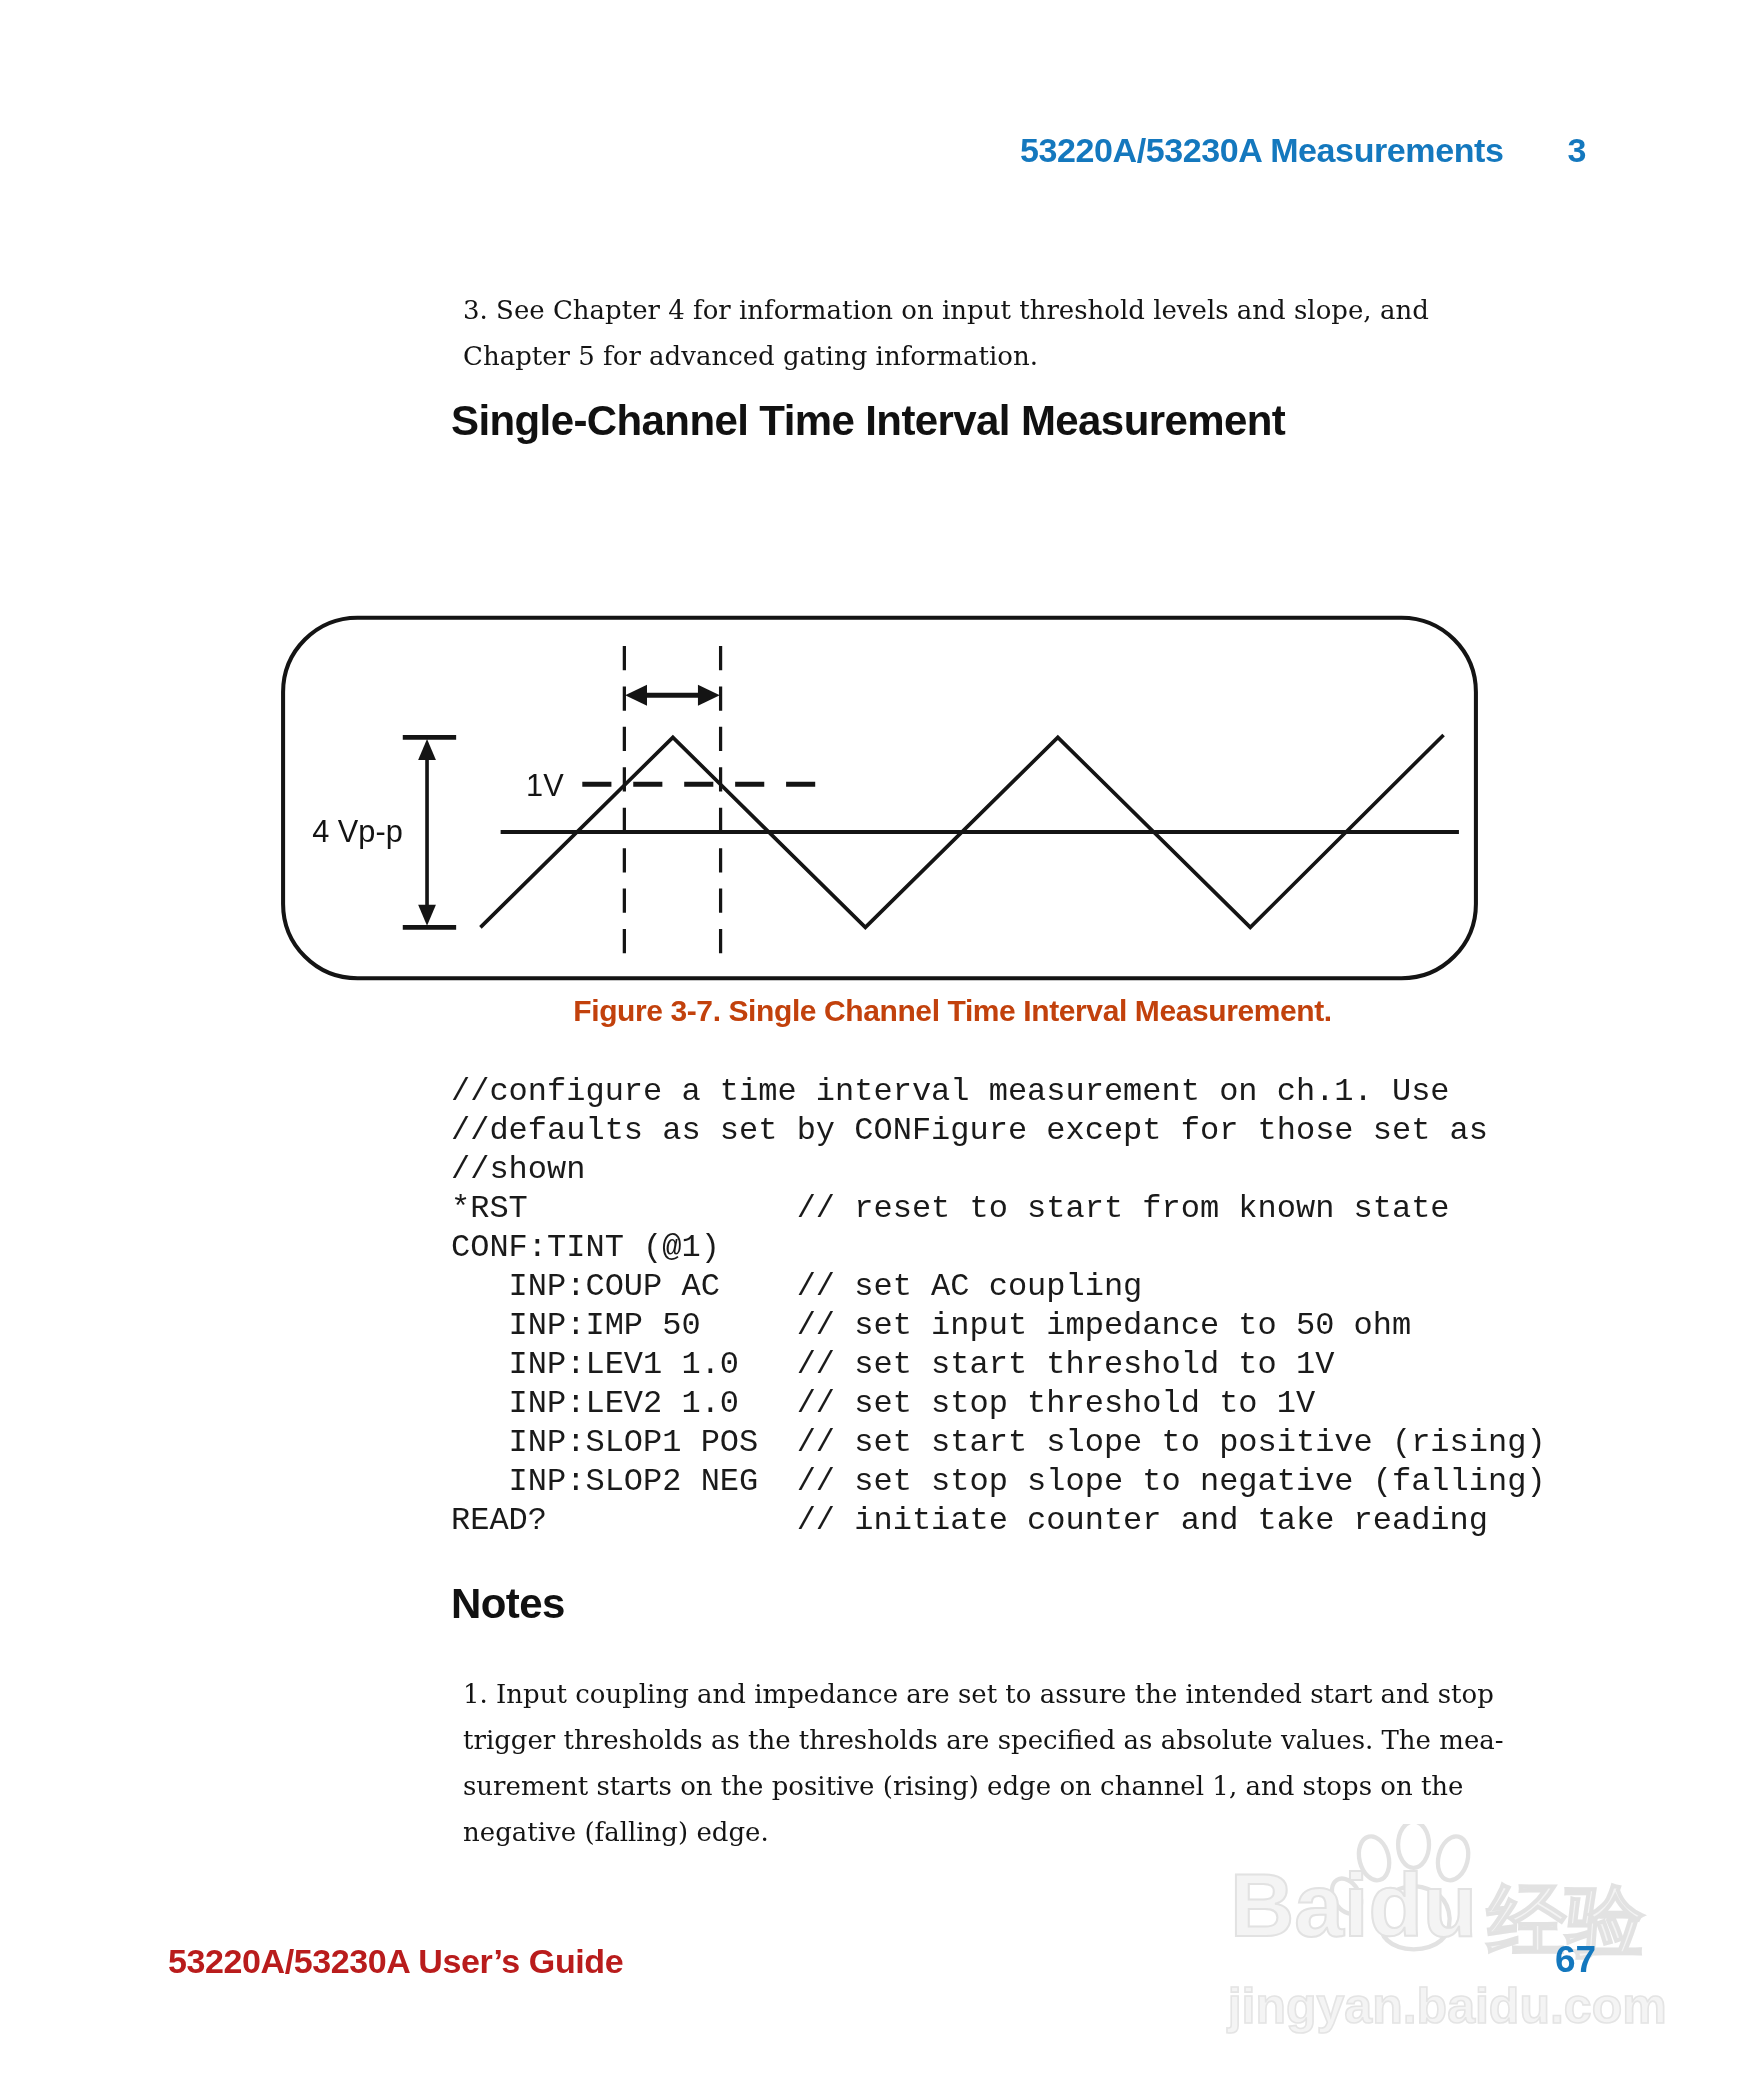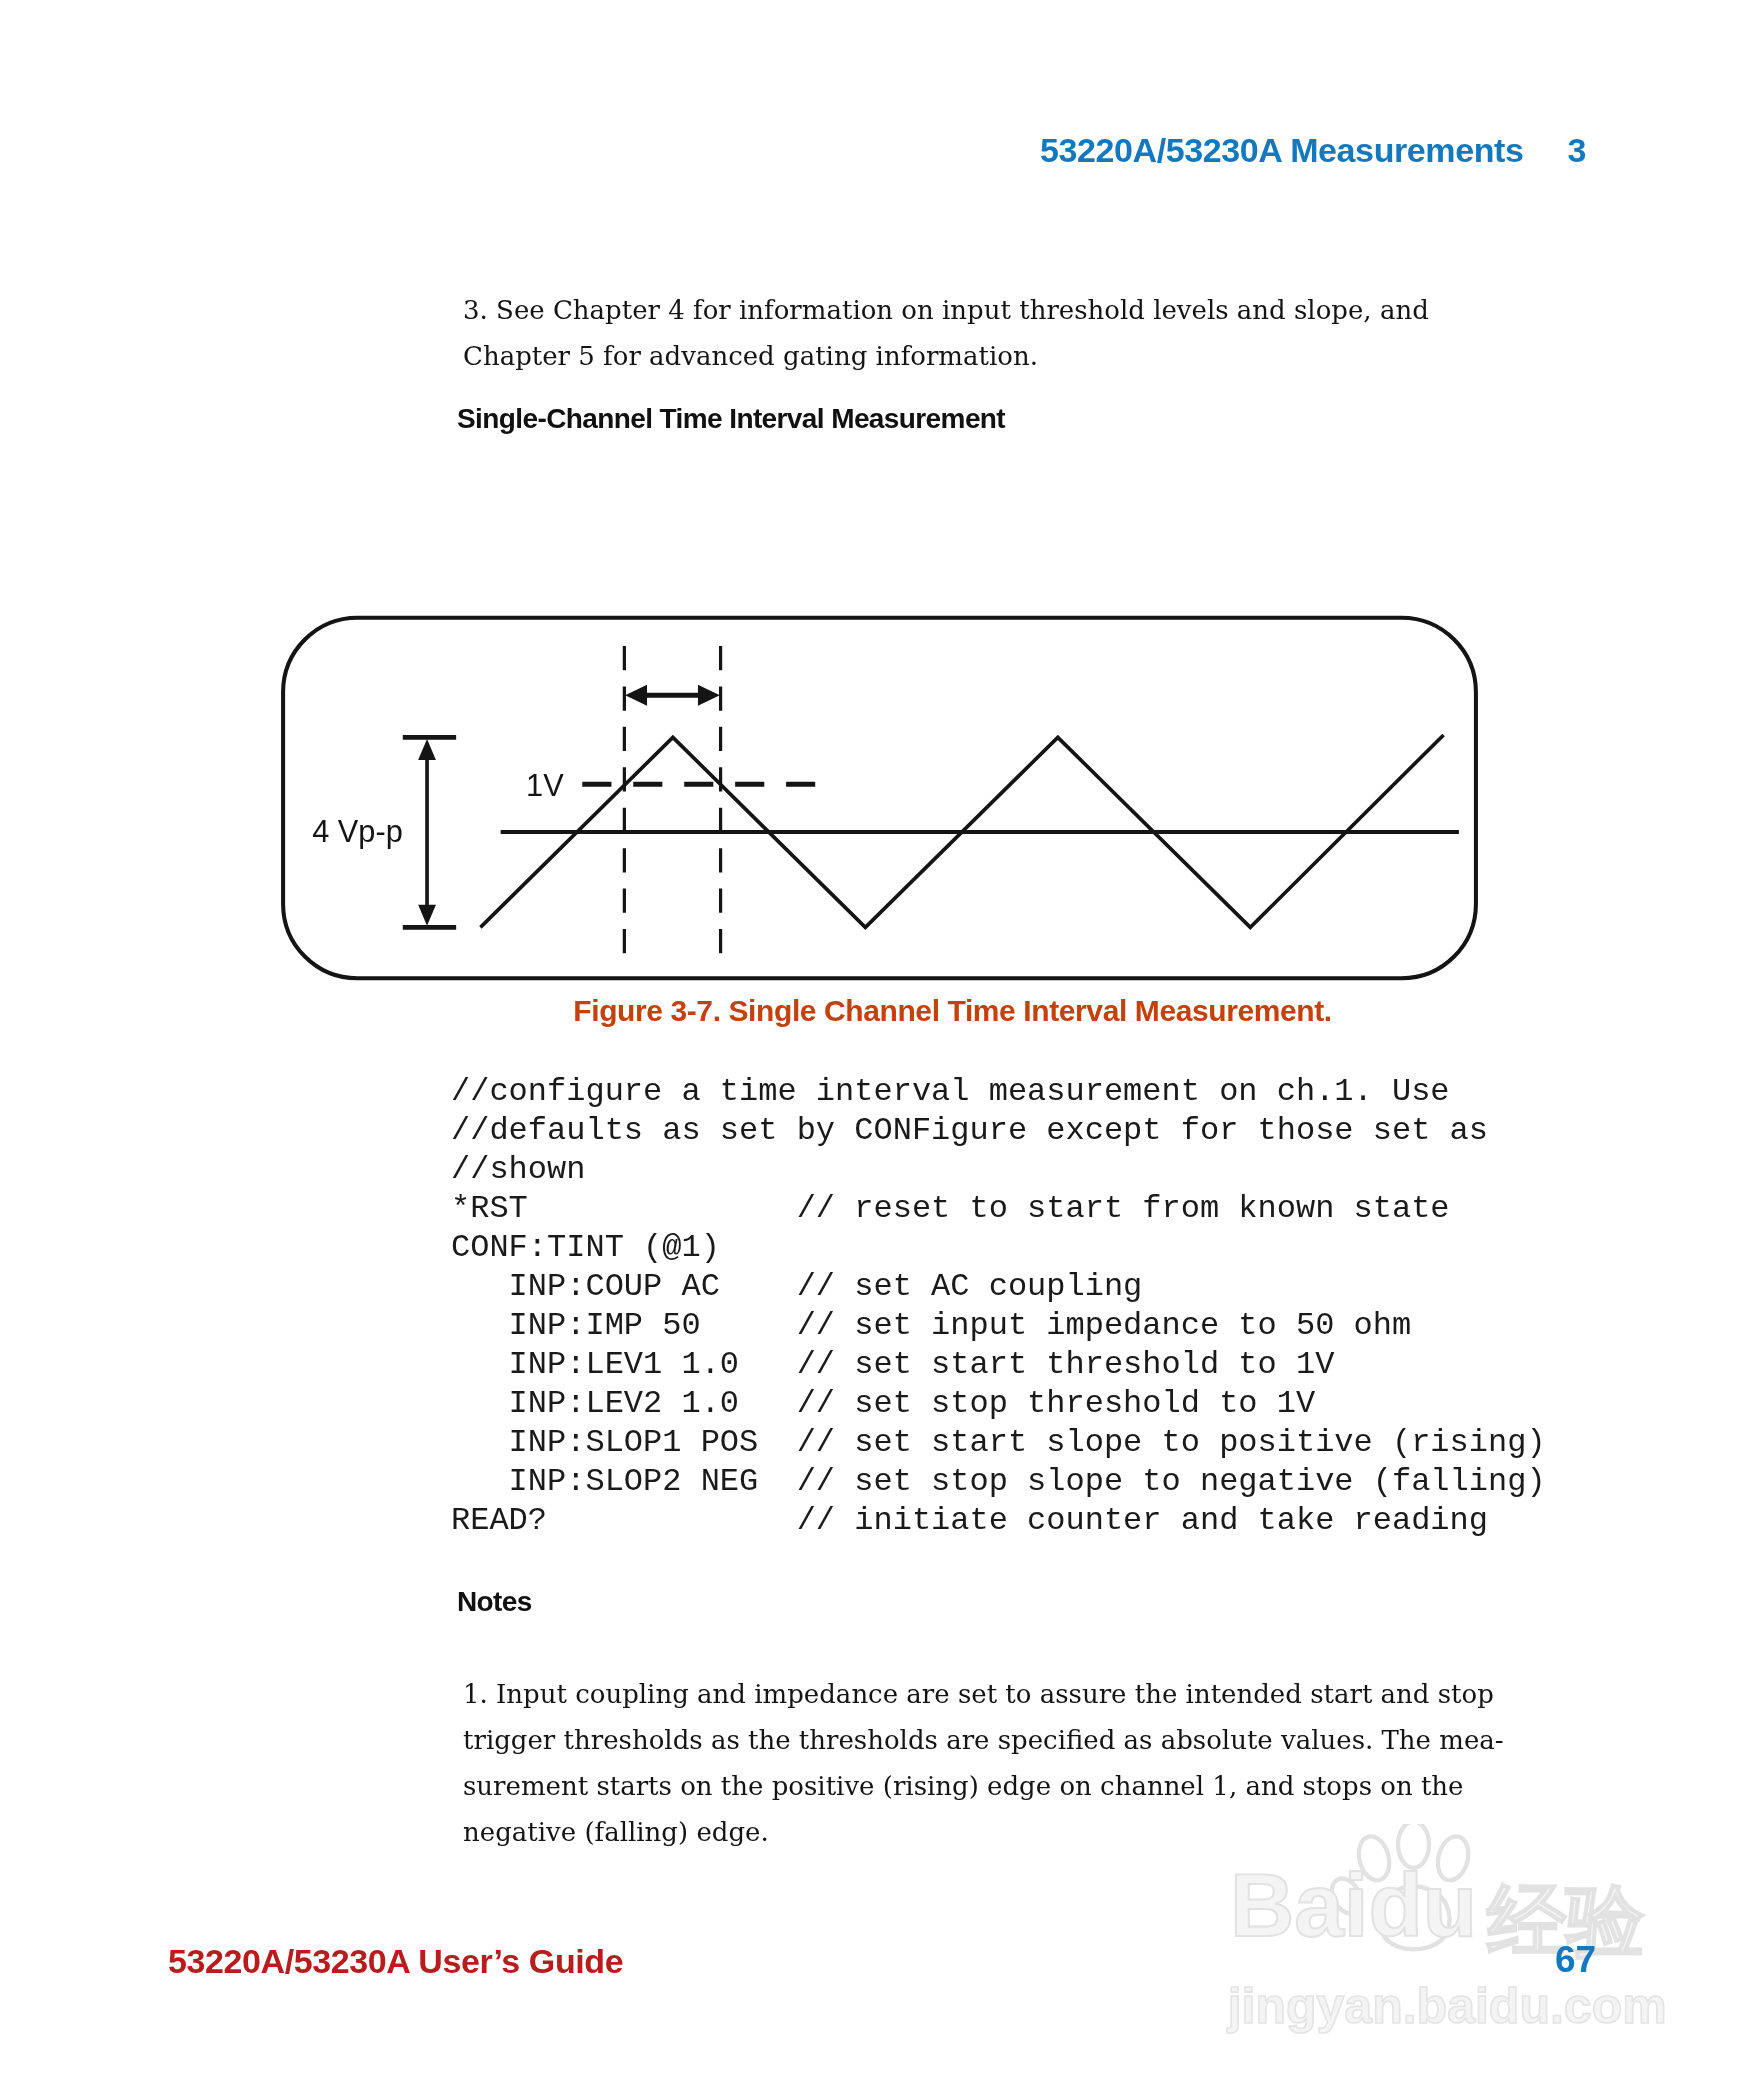--- a/index.html
+++ b/index.html
@@ -7,39 +7,39 @@
     position:relative;
     width:1748px;height:2097px;
     background:#ffffff;
     overflow:hidden;
     font-family:"Liberation Sans",sans-serif;
     color:#141414;
   }
   
   .hdr{
     position:absolute;top:131px;right:162px;
-    display:flex;align-items:flex-start;gap:44px;
+    display:flex;align-items:flex-start;gap:64px;
     color:#1478BE;font-weight:bold;font-size:34px;letter-spacing:-0.4px;
     white-space:nowrap;
   }
   
   .bodytext{
     position:absolute;left:451px;width:1198px;
     font-family:"DejaVu Serif",serif;
     font-size:26px;line-height:46px;
     white-space:pre-line;
     color:#141414;margin:12px;
   }
   .intro{top:275px;}
   .sectintro{top:468px;}
   .note{top:1659px;}
   
   .subhead{
-    position:absolute;left:451px;margin:6px;
-    font-size:28px;font-weight:bold;letter-spacing:-0.6px;
+    position:absolute;left:451px;margin:0;
+    font-size:42px;font-weight:bold;letter-spacing:-0.6px;
     color:#111111;white-space:nowrap;
   }
   .subhead.s1{top:397px;}
   .subhead.s2{top:1580px;}
   
   .fig{position:absolute;left:276px;top:612px;width:1207px;height:372px;}
   .figcap{
     position:absolute;left:451px;top:994px;width:1003px;
     text-align:center;font-size:30px;font-weight:bold;letter-spacing:-0.4px;
     color:#c2410c;margin:0;

